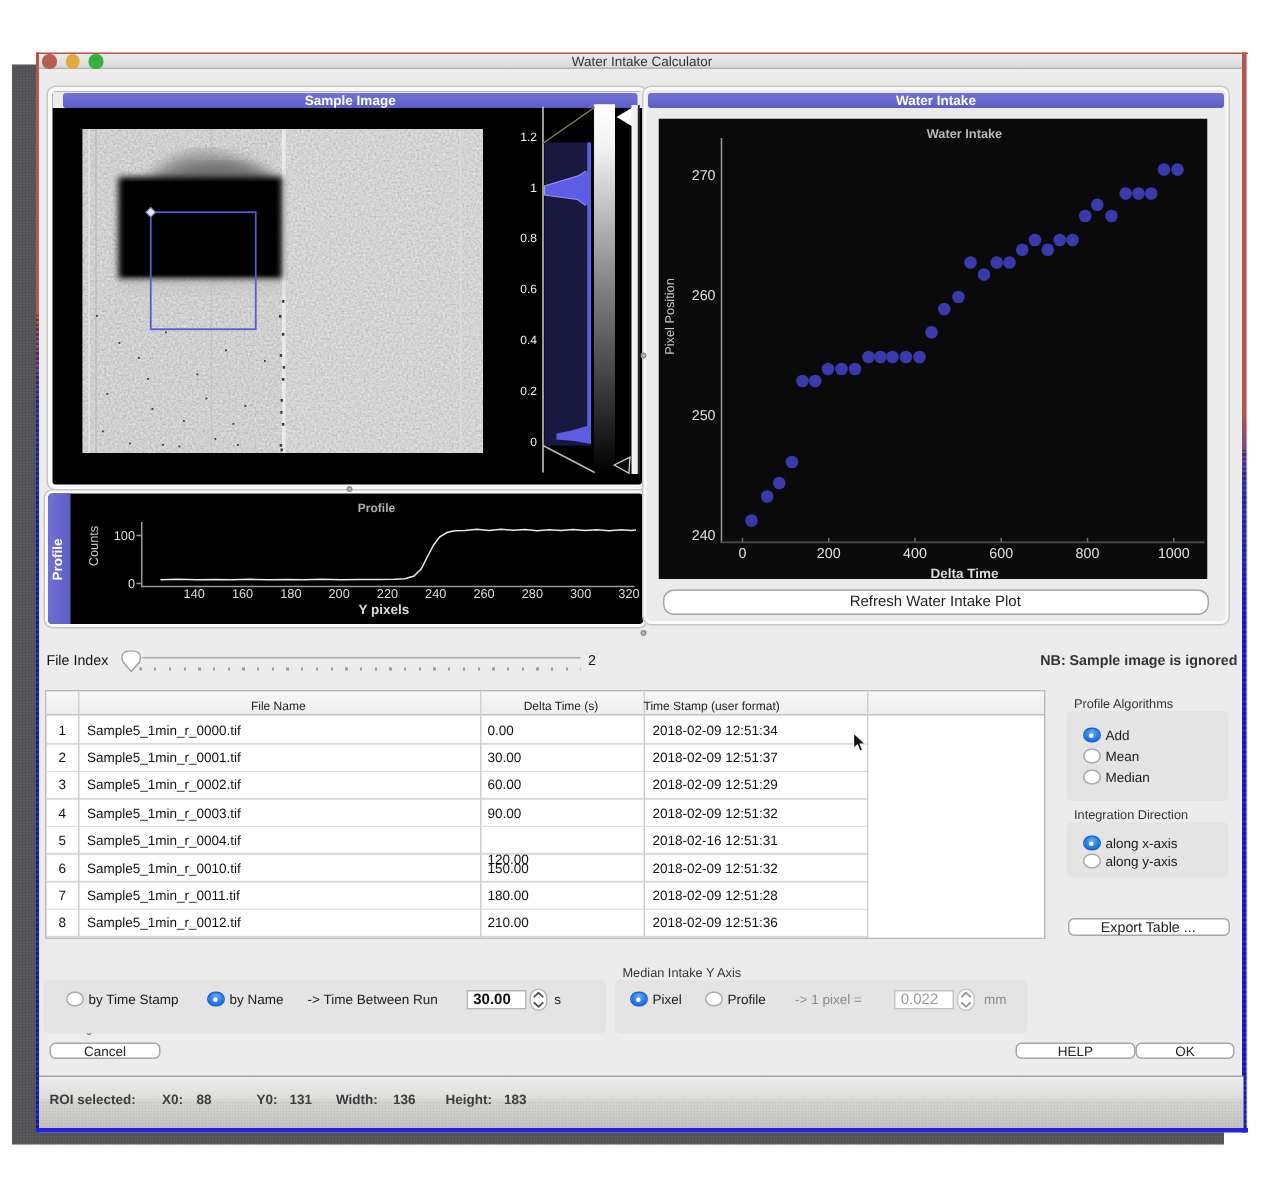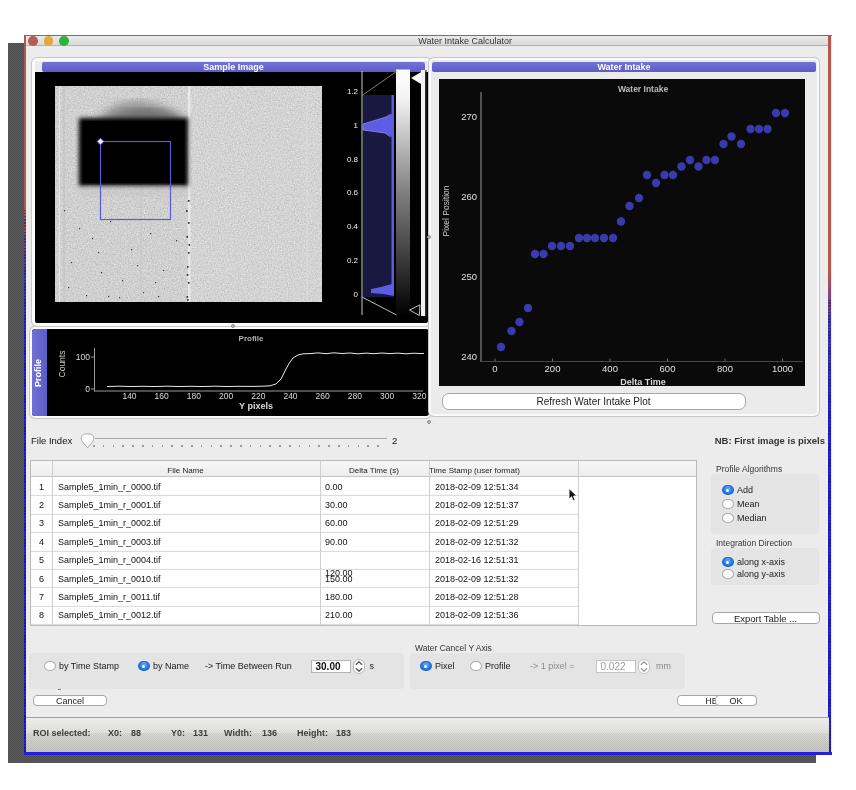--- a/index.html
+++ b/index.html
@@ -16,21 +16,21 @@
 <body>
 
 <div class="abs" style="left:8px;top:43px;width:808px;height:720px;background:conic-gradient(#4b4b4d 25%,#5d5d5f 0 50%,#4b4b4d 0 75%,#5d5d5f 0);background-size:2px 2px"></div>
 
 <div class="abs" style="left:24px;top:35px;width:807.5px;height:720px;background:#ececec"></div>
 
 <div class="abs" style="left:25.5px;top:36.3px;width:804.5px;height:9.5px;background:linear-gradient(#eaeaea,#dadada);border-bottom:1px solid #b2b2b2"></div>
 <div class="abs" style="left:28.3px;top:36.3px;width:9.4px;height:9.4px;border-radius:50%;background:#b65c51"></div>
 <div class="abs" style="left:43.8px;top:36.3px;width:9.4px;height:9.4px;border-radius:50%;background:#e3a93a"></div>
 <div class="abs" style="left:59.3px;top:36.3px;width:9.4px;height:9.4px;border-radius:50%;background:#33b23a"></div>
-<div class="abs" style="left:312px;top:35.5px;width:200px;height:11px;font-size:9px;color:#333;text-align:right">Water Intake Calculator</div>
+<div class="abs" style="left:328px;top:35.5px;width:200px;height:11px;font-size:9px;color:#333;text-align:center">Water Intake Calculator</div>
 
 <div class="abs" style="left:24px;top:35px;width:807.5px;height:1.4px;background:#b3574d"></div>
 <div class="abs" style="left:24px;top:35px;width:2.4px;height:720px;background:linear-gradient(#b3574d 0,#b3574d 24%,#4038b8 33%,#2222df 45%,#2222df 100%)"></div>
 <div class="abs" style="left:24px;top:210px;width:2.4px;height:545px;background:repeating-linear-gradient(0deg,rgba(10,10,60,.45) 0 1.6px,rgba(255,255,255,0) 1.6px 3.2px)"></div>
 <div class="abs" style="left:828.3px;top:35px;width:3.2px;height:720px;background:linear-gradient(#b3574d 0,#b3574d 33%,#4038b8 40%,#2222df 52%,#2222df 100%)"></div>
 <div class="abs" style="left:828.3px;top:300px;width:3.2px;height:455px;background:repeating-linear-gradient(0deg,rgba(10,10,60,.35) 0 1.6px,rgba(255,255,255,0) 1.6px 3.2px)"></div>
 <div class="abs" style="left:24px;top:751.6px;width:807.5px;height:3.4px;background:#2222df"></div>
 
 <div class="abs" style="left:32px;top:58px;width:398.5px;height:268px;background:#000;border:3px solid #fafafa;border-radius:5px;box-shadow:0 0 0 1px #c6c6c6"></div>
 <div class="abs" style="left:35px;top:61px;width:392.5px;height:10.5px;background:#ececec"></div>
@@ -228,34 +228,34 @@
       <circle cx="723.5" cy="144" r="4.2"></circle>
       <circle cx="731.5" cy="136.5" r="4.2"></circle>
       <circle cx="741" cy="144" r="4.2"></circle>
       <circle cx="750.5" cy="129" r="4.2"></circle>
       <circle cx="759" cy="129" r="4.2"></circle>
       <circle cx="767.5" cy="129" r="4.2"></circle>
       <circle cx="776" cy="113" r="4.2"></circle>
       <circle cx="785" cy="113" r="4.2"></circle>
  </g>
 </svg>
-<div class="btn" style="left:441.5px;top:393px;width:304px;height:16.5px;border-radius:7px;font-weight:normal;font-size:10px;line-height:15px">Refresh Water Intake Plot</div>
+<div class="btn" style="left:441.5px;top:393px;width:364px;height:16.5px;border-radius:7px;font-weight:normal;font-size:10px;line-height:15px">Refresh Water Intake Plot</div>
 
 <div class="dot" style="left:231px;top:323.5px"></div>
 <div class="dot" style="left:427px;top:235px"></div>
 <div class="dot" style="left:427px;top:420px"></div>
 
 <div class="abs" style="left:31px;top:435px;font-size:9.5px;color:#111">File Index</div>
 <div class="abs" style="left:95px;top:437.8px;width:292px;height:1.5px;background:#a8a8a8"></div>
 <div class="abs" style="left:93px;top:444.5px;width:294px;height:2px;background-image:repeating-linear-gradient(90deg,#9a9a9a 0 1.5px,transparent 1.5px 9.8px)"></div>
 <svg class="abs" style="left:80px;top:433px" width="15" height="16" viewBox="0 0 15 16">
     <path d="M1.3,5.2 C1.3,2.5 2.8,0.9 7.5,0.9 C12.2,0.9 13.7,2.5 13.7,5.2 C13.7,7.2 12.9,8.7 11.6,10 L7.5,14.7 L3.4,10 C2.1,8.7 1.3,7.2 1.3,5.2 Z" fill="#fdfdfd" stroke="#9aa0a0" stroke-width="0.9"></path>
   </svg>
 <div class="abs" style="left:392px;top:435px;font-size:9.5px;color:#111">2</div>
-<div class="abs" style="left:640px;top:434.5px;width:185px;font-size:9.5px;font-weight:bold;color:#333;text-align:right">NB: First image is pixels</div>
+<div class="abs" style="left:640px;top:434.5px;width:185px;font-size:9.5px;font-weight:bold;color:#333;text-align:right">NB: Sample image is ignored</div>
 
 <div class="abs" style="left:30px;top:460px;width:667px;height:165.5px;background:#fff;border:1px solid #b9b9b9"></div>
 <div class="abs" style="left:31px;top:461px;width:665px;height:16px;background:linear-gradient(#f7f7f7,#ededed);border-bottom:1px solid #c4c4c4"></div>
 <div class="abs" style="left:31px;top:461px;width:665px;height:163.5px;background-image:repeating-linear-gradient(180deg,transparent 0 17.4px,#d9d9d9 17.4px 18.4px);background-position:0 16.9px"></div>
 
 <div class="abs" style="left:52px;top:461px;width:1px;height:163.5px;background:#cfcfcf"></div>
 <div class="abs" style="left:319.5px;top:461px;width:1px;height:163.5px;background:#cfcfcf"></div>
 <div class="abs" style="left:429px;top:461px;width:1px;height:163.5px;background:#cfcfcf"></div>
 <div class="abs" style="left:578px;top:461px;width:1px;height:163.5px;background:#cfcfcf"></div>
 <div class="abs" style="left:579px;top:477.5px;width:116.5px;height:147px;background:#fff"></div>
@@ -338,37 +338,37 @@
 <div class="radio sel" style="left:138px;top:660.5px"></div>
 <div class="rlabel" style="left:153px;top:661px">by Name</div>
 <div class="rlabel" style="left:205px;top:661px">-&gt; Time Between Run</div>
 <div class="abs" style="left:310.5px;top:659.5px;width:40.5px;height:13.5px;background:#fff;border:1px solid #b5b5b5;font-size:10px;font-weight:bold;color:#111;line-height:12px;padding-left:4px">30.00</div>
 <div class="abs" style="left:353px;top:658.8px;width:12px;height:15px;background:#fff;border:1px solid #b5b5b5;border-radius:6px"></div>
 <svg class="abs" style="left:355px;top:661px" width="8" height="11" viewBox="0 0 8 11">
     <path d="M1.2,3.4 L4,0.8 L6.8,3.4 M1.2,7.6 L4,10.2 L6.8,7.6" fill="none" stroke="#555" stroke-width="1.3" stroke-linecap="round" stroke-linejoin="round"></path>
   </svg>
 <div class="rlabel" style="left:369.5px;top:661px">s</div>
 
-<div class="glabel" style="left:415px;top:643px">Water Cancel Y Axis</div>
+<div class="glabel" style="left:415px;top:643px">Median Intake Y Axis</div>
 <div class="grp" style="left:410px;top:653px;width:275px;height:36px"></div>
 <div class="radio sel" style="left:420px;top:660.5px"></div>
 <div class="rlabel" style="left:435px;top:661px">Pixel</div>
 <div class="radio" style="left:470px;top:660.5px"></div>
 <div class="rlabel" style="left:485px;top:661px">Profile</div>
 <div class="rlabel" style="left:530px;top:661px;color:#8a8a8a">-&gt; 1 pixel =</div>
 <div class="abs" style="left:595.5px;top:659.5px;width:40.5px;height:13.5px;background:#fff;border:1px solid #c3c3c3;font-size:10px;color:#9a9a9a;line-height:12px;padding-left:4px">0.022</div>
 <div class="abs" style="left:638px;top:658.8px;width:12px;height:15px;background:#fff;border:1px solid #c3c3c3;border-radius:6px"></div>
 <svg class="abs" style="left:640px;top:661px" width="8" height="11" viewBox="0 0 8 11">
     <path d="M1.2,3.4 L4,0.8 L6.8,3.4 M1.2,7.6 L4,10.2 L6.8,7.6" fill="none" stroke="#999" stroke-width="1.3" stroke-linecap="round" stroke-linejoin="round"></path>
   </svg>
 <div class="rlabel" style="left:656px;top:661px;color:#8a8a8a">mm</div>
 
 <div class="btn" style="left:33px;top:694.5px;width:74px;height:11px;line-height:10px">Cancel</div>
 <div class="btn" style="left:677px;top:694.5px;width:80px;height:11px;line-height:10px">HELP</div>
-<div class="btn" style="left:715px;top:694.5px;width:42px;height:11px;line-height:10px">OK</div>
+<div class="btn" style="left:757px;top:694.5px;width:66px;height:11px;line-height:10px">OK</div>
 
 <div class="abs" style="left:26.4px;top:716.5px;width:802.7px;height:35.1px;background:linear-gradient(#ededed,#c7c7c3);border-top:1px solid #a2a2a2"></div>
 <div class="abs" style="left:26.4px;top:733px;width:802.7px;height:18.6px;background:conic-gradient(rgba(160,160,152,.35) 25%,rgba(0,0,0,0) 0 50%,rgba(160,160,152,.35) 0 75%,rgba(0,0,0,0) 0);background-size:2px 2px"></div>
 <div class="abs" style="top:728px;left:0;width:856px;height:12px;font-size:9px;font-weight:bold;color:#3c3c3c">
 <span class="abs" style="left:33px">ROI selected:</span>
 <span class="abs" style="left:108px">X0:</span>
     <span class="abs" style="left:131px">88</span>
 <span class="abs" style="left:171px">Y0:</span>
     <span class="abs" style="left:193px">131</span>
 <span class="abs" style="left:224px">Width:</span>

